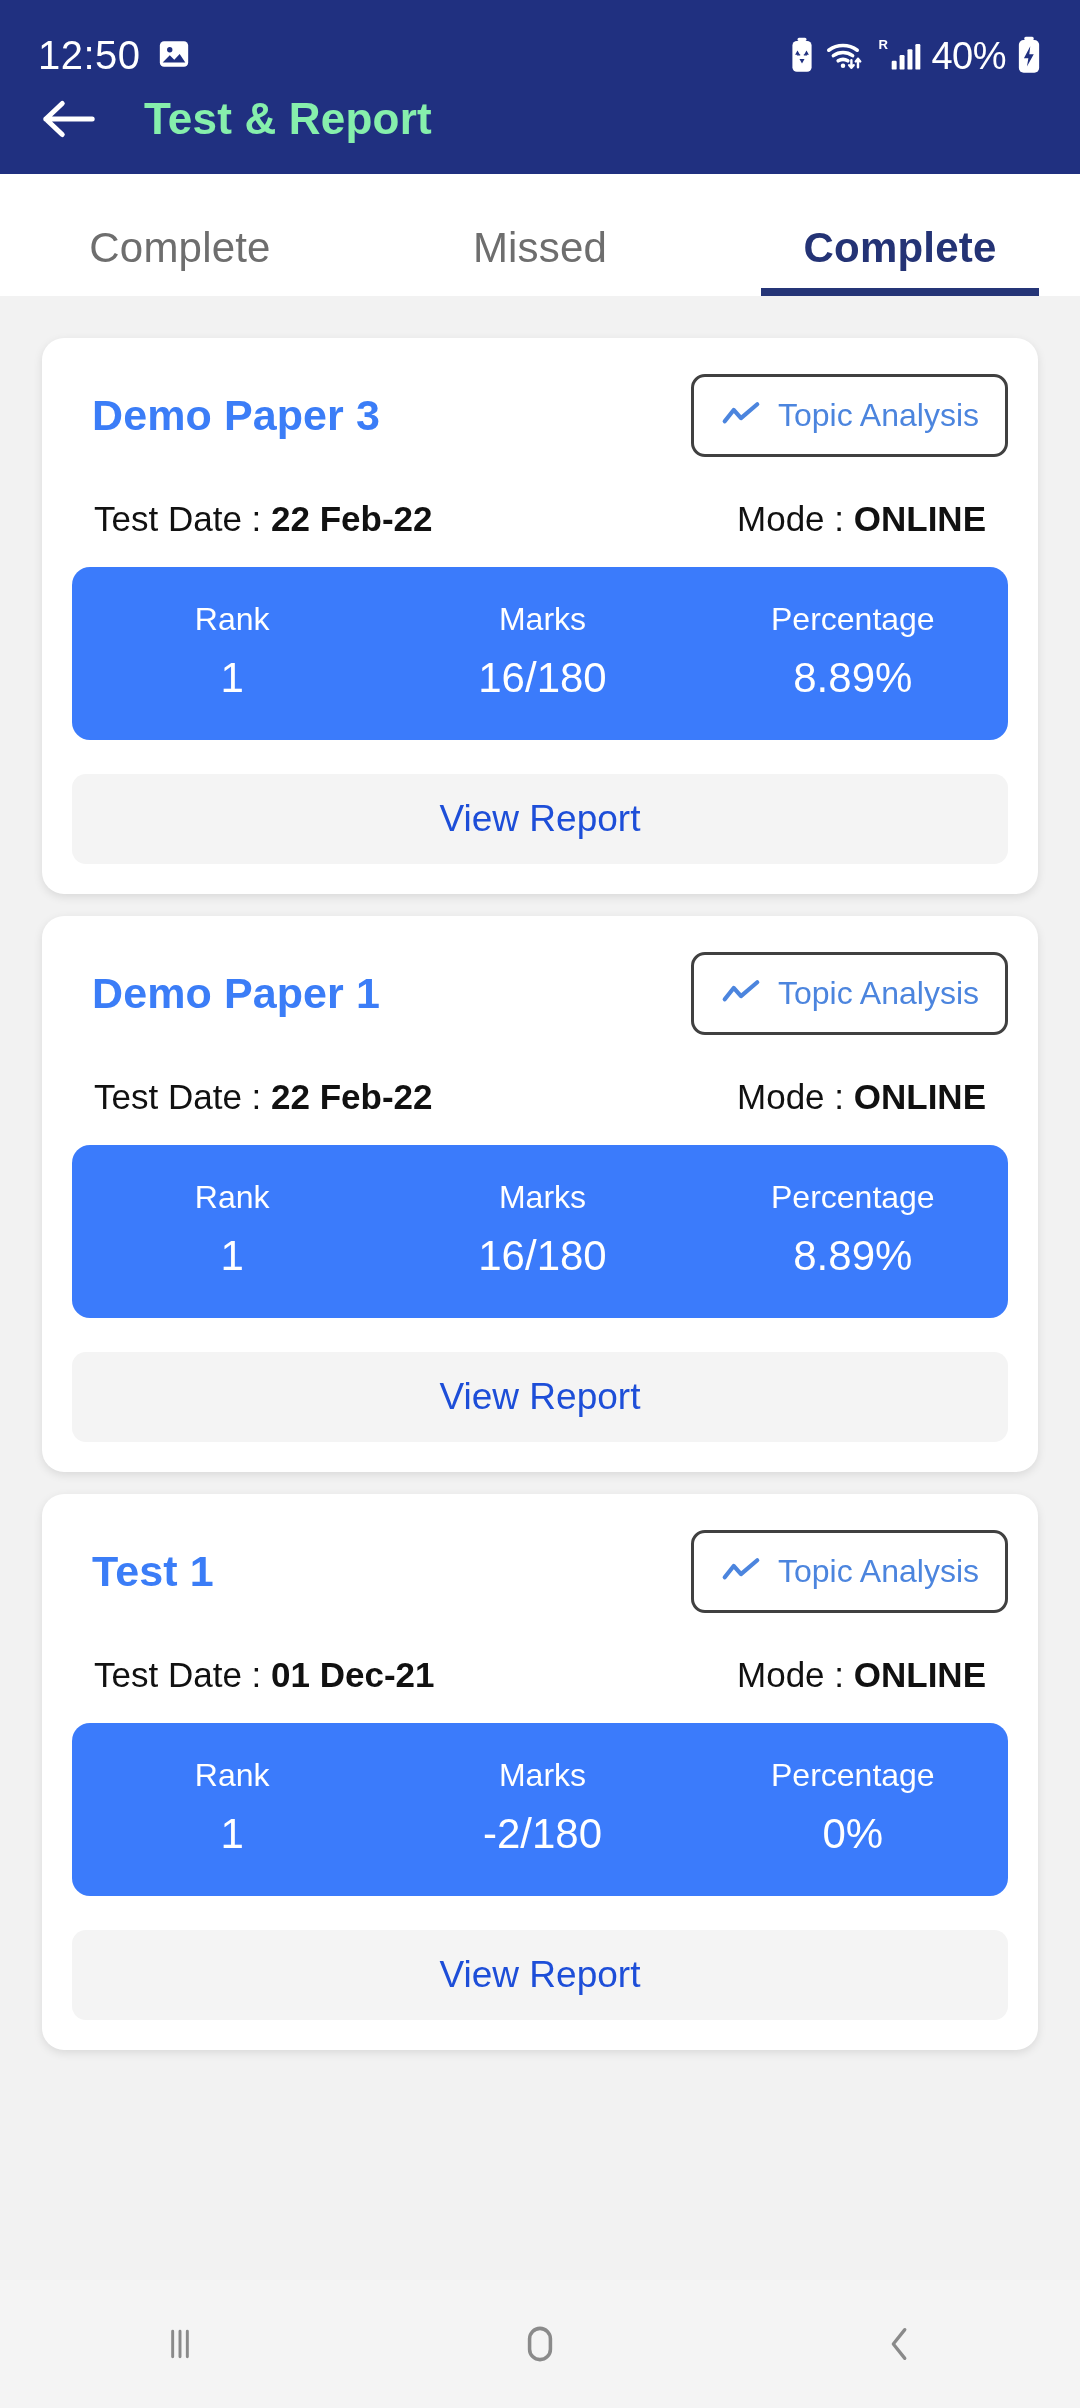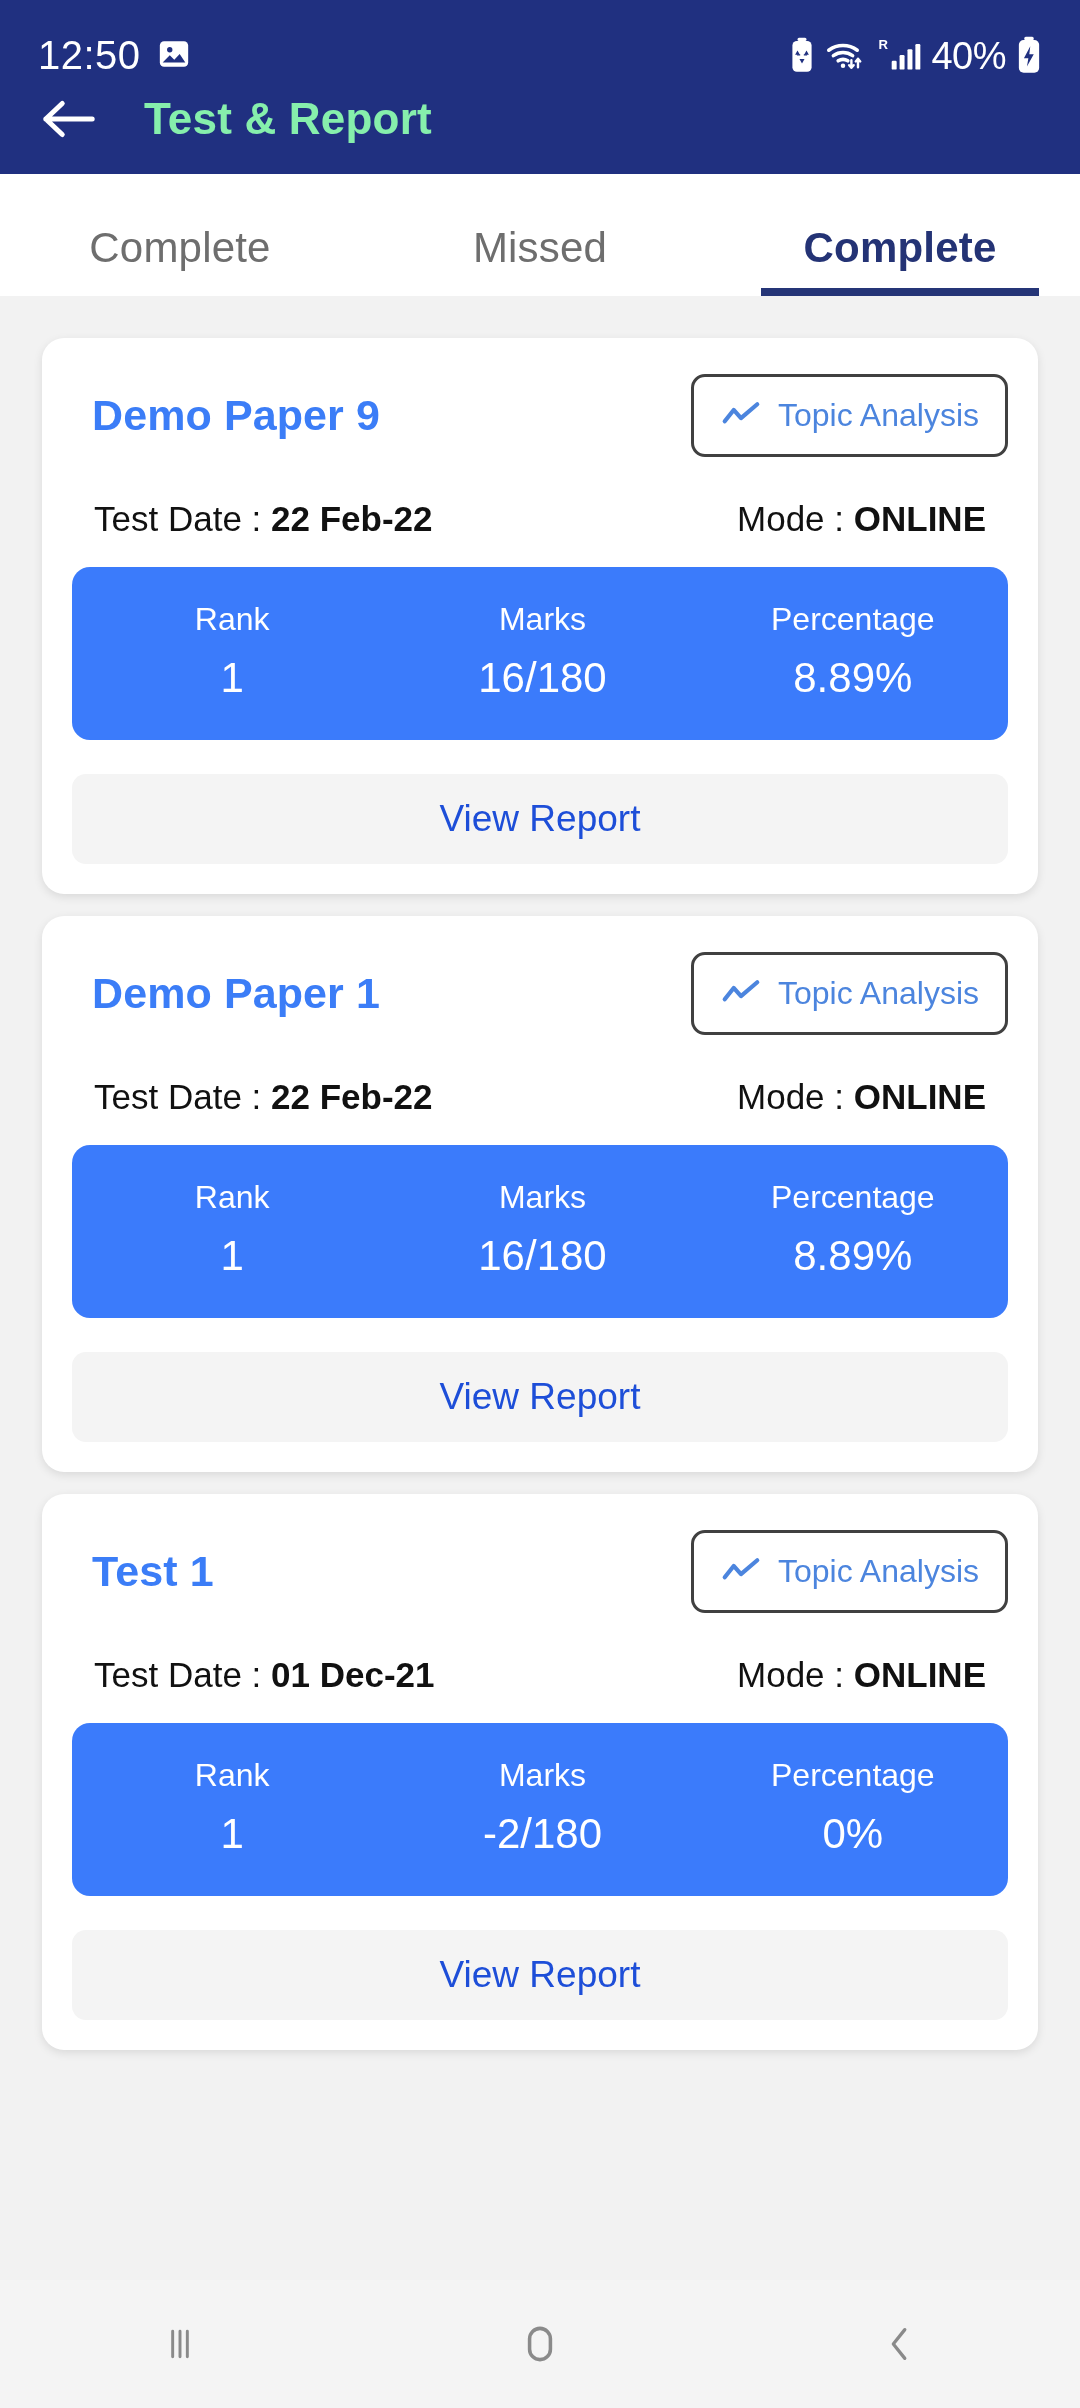--- a/index.html
+++ b/index.html
@@ -170,21 +170,21 @@
   <div class="tabbar">
     <div class="tab">Complete</div>
     <div class="tab">Missed</div>
     <div class="tab active">Complete</div>
   </div>
 
   <div class="content">
 
     <div class="card">
       <div class="card-head">
-        <div class="card-title">Demo Paper 9</div>
+        <div class="card-title">Demo Paper 3</div>
         <div class="ta-btn">
           <span>
             <svg width="42" height="26" viewBox="0 0 24 16">
               <path d="M2 12.5L7.5 5.5l4.5 5L22 2" stroke="#4C85DE" stroke-width="2.6" fill="none" stroke-linecap="round" stroke-linejoin="round"></path>
             </svg>
           </span>
           <span class="ta-label">Topic Analysis</span>
         </div>
       </div>
       <div class="meta-row">

